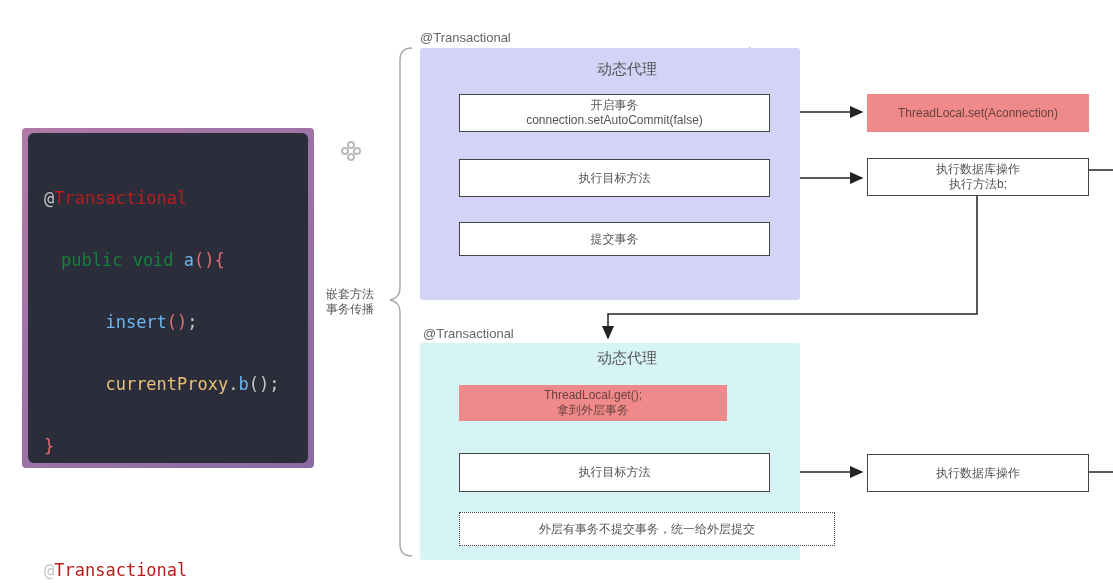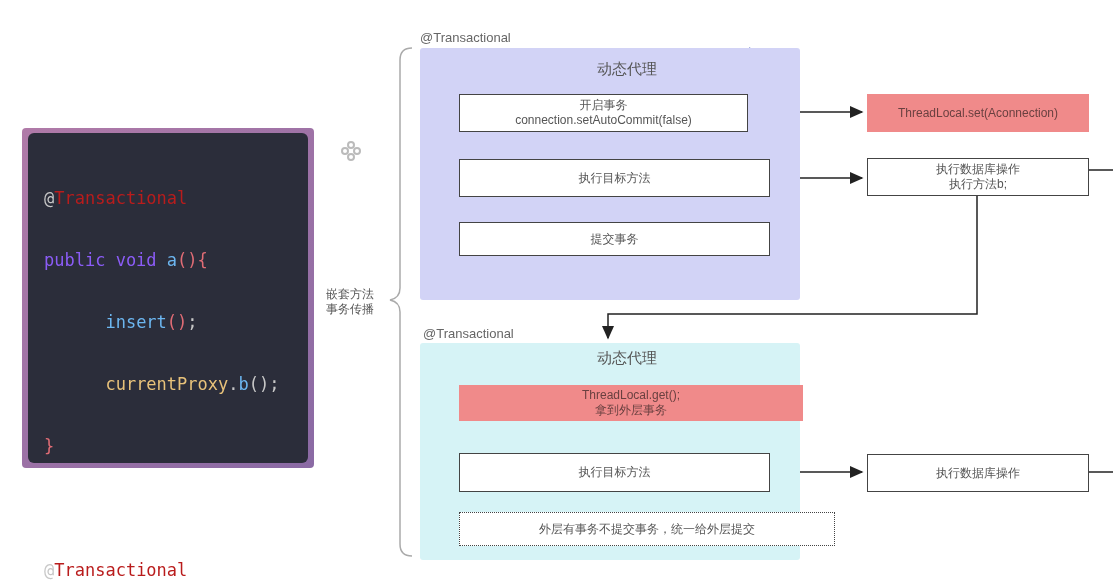--- a/index.html
+++ b/index.html
@@ -4,21 +4,21 @@
 <style>
   html, body { margin:0; padding:0; }
   body { width:1113px; height:583px; background:#ffffff; position:relative; overflow:hidden;
          font-family:"DejaVu Sans", sans-serif; color:#555; }
   .abs { position:absolute; }
   
   .code-frame { left:22px; top:128px; width:292px; height:340px; background:linear-gradient(135deg,#b07aa8,#8a6aa4); border-radius:4px; }
   .code-card { left:28px; top:133px; width:280px; height:330px; background:#2b2d3a; border-radius:6px; }
   .code { left:44px; top:152px; font-family:"DejaVu Sans Mono", monospace; font-size:17px; line-height:31px; white-space:pre; }
   .c-ann { color:#b91c1c;text-align:center; } .c-at { color:#c7c7c7; }
-  .c-kw { color:#8b5cf6; } .c-fn { color:#6cb6f0; } .c-br { color:#e06c75; }
+  .c-kw { color:#15803d;margin-left:17px; } .c-fn { color:#6cb6f0; } .c-br { color:#e06c75; }
   .c-call { color:#e8c27a; } .c-pu { color:#c7c7c7; }
   .ann { font-size:13px; color:#666; font-family:"Liberation Sans", sans-serif; }
   .method-label { font-size:19px; font-weight:bold; font-family:"Liberation Sans", sans-serif;margin-top:16px; }
   .panel-a { left:420px; top:48px; width:380px; height:252px; background:#d2d3f6; border-radius:3px; }
   .panel-b { left:420px; top:343px; width:380px; height:217px; background:#d6f3f6; border-radius:3px; }
   .panel-title { font-size:15px; color:#555; text-align:center; width:100%;padding-left:17px; }
   .box { background:#fff; border:1.5px solid #444; box-sizing:border-box; display:flex; flex-direction:column;
          align-items:center; justify-content:center; font-size:12px; color:#555; text-align:center; line-height:15px;
          font-family:"Liberation Sans", sans-serif; }
   .box.red { background:#f08a8a; border:none; color:#6a4040; }
@@ -80,21 +80,21 @@
   <line x1="614" y1="491" x2="614" y2="508" stroke="#222" stroke-width="1.5" marker-end="url(#ah)"></line>
   <line x1="769" y1="472" x2="862" y2="472" stroke="#222" stroke-width="1.5" marker-end="url(#ah)"></line>
   <line x1="1088" y1="472" x2="1113" y2="472" stroke="#222" stroke-width="1.5"></line>
 </svg>
 
 <div class="abs ann" style="left:420px;top:30px;">@Transactional</div>
 <div class="abs method-label" style="left:742px;top:29px;color:#3d5bb8;">方法a</div>
 <div class="abs panel-a">
   <div class="panel-title" style="margin-top:12px;">动态代理</div>
 </div>
-<div class="abs box" style="left:459px;top:94px;width:289px;height:38px;">
+<div class="abs box" style="left:459px;top:94px;width:311px;height:38px;">
   <div>开启事务</div>
     <div>connection.setAutoCommit(false)</div>
 </div>
 <div class="abs box" style="left:459px;top:159px;width:311px;height:38px;">
   <div>执行目标方法</div>
 </div>
 <div class="abs box" style="left:459px;top:222px;width:311px;height:34px;">
   <div>提交事务</div>
 </div>
 <div class="abs box red" style="left:867px;top:94px;width:222px;height:38px;">
@@ -103,21 +103,21 @@
 <div class="abs box" style="left:867px;top:158px;width:222px;height:38px;">
   <div>执行数据库操作</div>
     <div>执行方法b;</div>
 </div>
 
 <div class="abs ann" style="left:423px;top:326px;">@Transactional</div>
 <div class="abs method-label" style="left:742px;top:325px;color:#4fc1c9;">方法b</div>
 <div class="abs panel-b">
   <div class="panel-title" style="margin-top:6px;">动态代理</div>
 </div>
-<div class="abs box red" style="left:459px;top:385px;width:344px;height:36px;">
+<div class="abs box red" style="left:459px;top:385px;width:268px;height:36px;">
   <div>ThreadLocal.get();</div>
     <div>拿到外层事务</div>
 </div>
 <div class="abs box" style="left:459px;top:453px;width:311px;height:39px;">
   <div>执行目标方法</div>
 </div>
 <div class="abs box dotted" style="left:459px;top:512px;width:376px;height:34px;">
   <div>外层有事务不提交事务，统一给外层提交</div>
 </div>
 <div class="abs box" style="left:867px;top:454px;width:222px;height:38px;">

